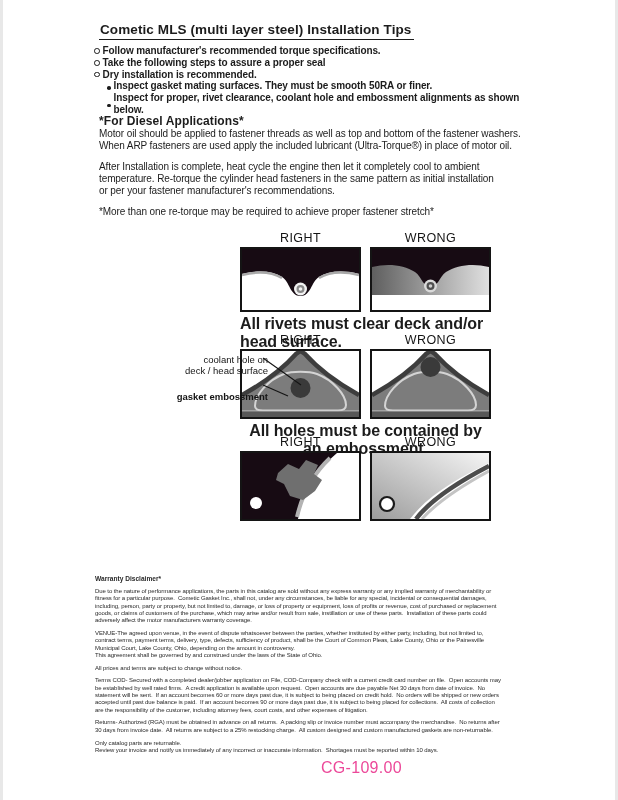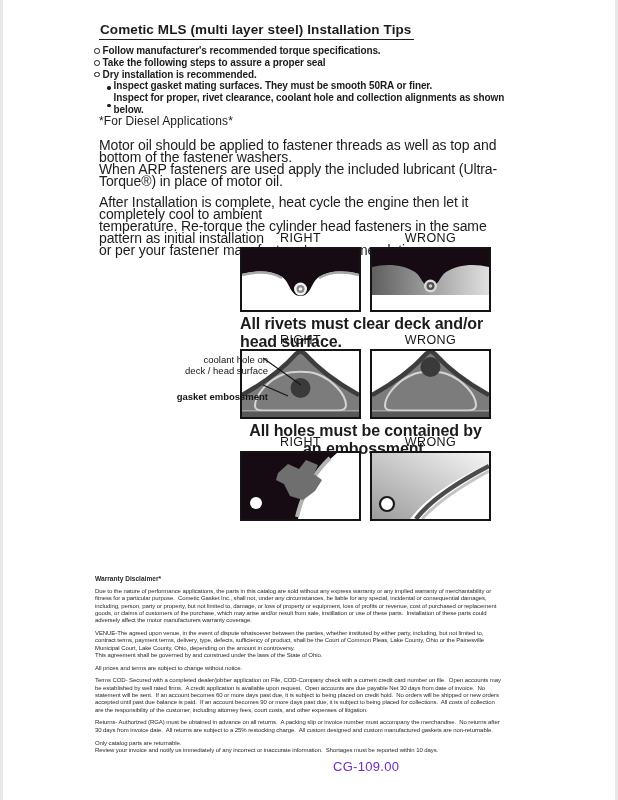--- a/index.html
+++ b/index.html
@@ -14,43 +14,43 @@
     font-size:13.5px; font-weight:bold; letter-spacing:0.1px;
     border-bottom:1.6px solid #1c1c1c; padding:0 3px 2px 1px; display:inline-block;
   }
   .tips{position:absolute; left:91px; top:45px; width:430px; font-size:10px; line-height:11.8px; letter-spacing:-0.1px;}
   .tip-row{display:flex; align-items:flex-start;font-weight:bold;}
   .tip-row.sub{padding-left:13px;align-items:center;}
   .b-open{flex:0 0 auto; width:3.6px; height:3.6px; border:1px solid #1c1c1c; border-radius:50%; margin:3.2px 3px 0 0;}
   .b-dot{flex:0 0 auto; width:3.6px; height:3.6px; background:#1c1c1c; border-radius:50%; margin:3.4px 3px 0 0;}
   
   .diesel{position:absolute; left:96px; top:114px; width:428px;}
-  .diesel h2{margin:0 0 11px 0; font-size:12px; font-weight:normal; letter-spacing:0.1px;}
-  .diesel p{margin:0 0 9px 0; font-size:14px; line-height:12px; letter-spacing:-0.1px; white-space:pre-line;}
+  .diesel h2{margin:0 0 0 0; font-size:12px; font-weight:bold; letter-spacing:0.1px;}
+  .diesel p{margin:0 0 9px 0; font-size:10px; line-height:12px; letter-spacing:-0.1px; white-space:pre-line;}
   
   .dgrow{position:absolute; left:237px; width:251px;}
   .dgrow .lblrow{display:flex; justify-content:space-between; margin-bottom:2px;}
   .dgrow .lblrow span{width:121px; text-align:center; font-size:12.5px; letter-spacing:0.4px; color:#141414;}
   .dgrow .boxrow{display:flex; justify-content:space-between;}
   .dgbox{border:2px solid #141414; display:block; background:#fff;}
   .caption{font-weight:bold; font-size:16px; letter-spacing:-0.1px; margin-top:3px; white-space:pre-line;}
   .caption.center{text-align:center;}
   #row1{top:231px;} #row2{top:333px;} #row3{top:435px;}
   .annos{
     position:absolute; right:223px; top:10px; width:150px; text-align:right;
     font-size:9.5px; line-height:11px; color:#141414; white-space:pre-line;
   }
   .annos .lab2{margin-top:4px;font-weight:bold;}
   .leaders{position:absolute; left:18px; top:17px; overflow:visible;}
   
   .disclaimer{position:absolute; left:92px; top:575px; width:436px; color:#2a2a2a;}
   .disclaimer h3{margin:0 0 6px 0; font-size:6.6px; font-weight:bold;}
   .disclaimer p{margin:0 0 5.5px 0; font-size:6px; line-height:7.3px; letter-spacing:-0.08px; white-space:pre-wrap;}
   
-  .pagecode{position:absolute; left:330px; top:759px; font-size:13px; letter-spacing:0.3px; color:#6d28d9;}
+  .pagecode{position:absolute; left:318px; top:759px; font-size:16px; letter-spacing:0.3px; color:#ec4899;}
 </style>
 </head>
 <body>
 
 <div class="page">
 
   <h1 class="title">Cometic MLS (multi layer steel) Installation Tips</h1>
 
   <div class="tips">
     <div class="tip-row">
@@ -64,31 +64,32 @@
     <div class="tip-row">
       <span class="b-open"></span>
       <span>Dry installation is recommended.</span>
     </div>
     <div class="tip-row sub">
       <span class="b-dot"></span>
       <span>Inspect gasket mating surfaces.  They must be smooth 50RA or finer.</span>
     </div>
     <div class="tip-row sub">
       <span class="b-dot"></span>
-      <span>Inspect for proper, rivet clearance, coolant hole and collection alignments as shown below.</span>
+      <span>Inspect for proper, rivet clearance, coolant hole and embossment alignments as shown below.</span>
     </div>
   </div>
 
   <section class="diesel">
     <h2>*For Diesel Applications*</h2>
     <p>Motor oil should be applied to fastener threads as well as top and bottom of the fastener washers.
 When ARP fasteners are used apply the included lubricant (Ultra-Torque®) in place of motor oil.</p>
     <p>After Installation is complete, heat cycle the engine then let it completely cool to ambient
 temperature. Re-torque the cylinder head fasteners in the same pattern as initial installation
 or per your fastener manufacturer's recommendations.</p>
+    <p>*More than one re-torque may be required to achieve proper fastener stretch*</p>
   </section>
 
   <div class="dgrow" id="row1">
     <div class="lblrow">
       <span>RIGHT</span>
       <span>WRONG</span>
     </div>
     <div class="boxrow">
       <svg class="dgbox" width="117" height="61" viewBox="0 0 117 61">
         <rect x="0" y="0" width="117" height="61" fill="#170b13"></rect>

